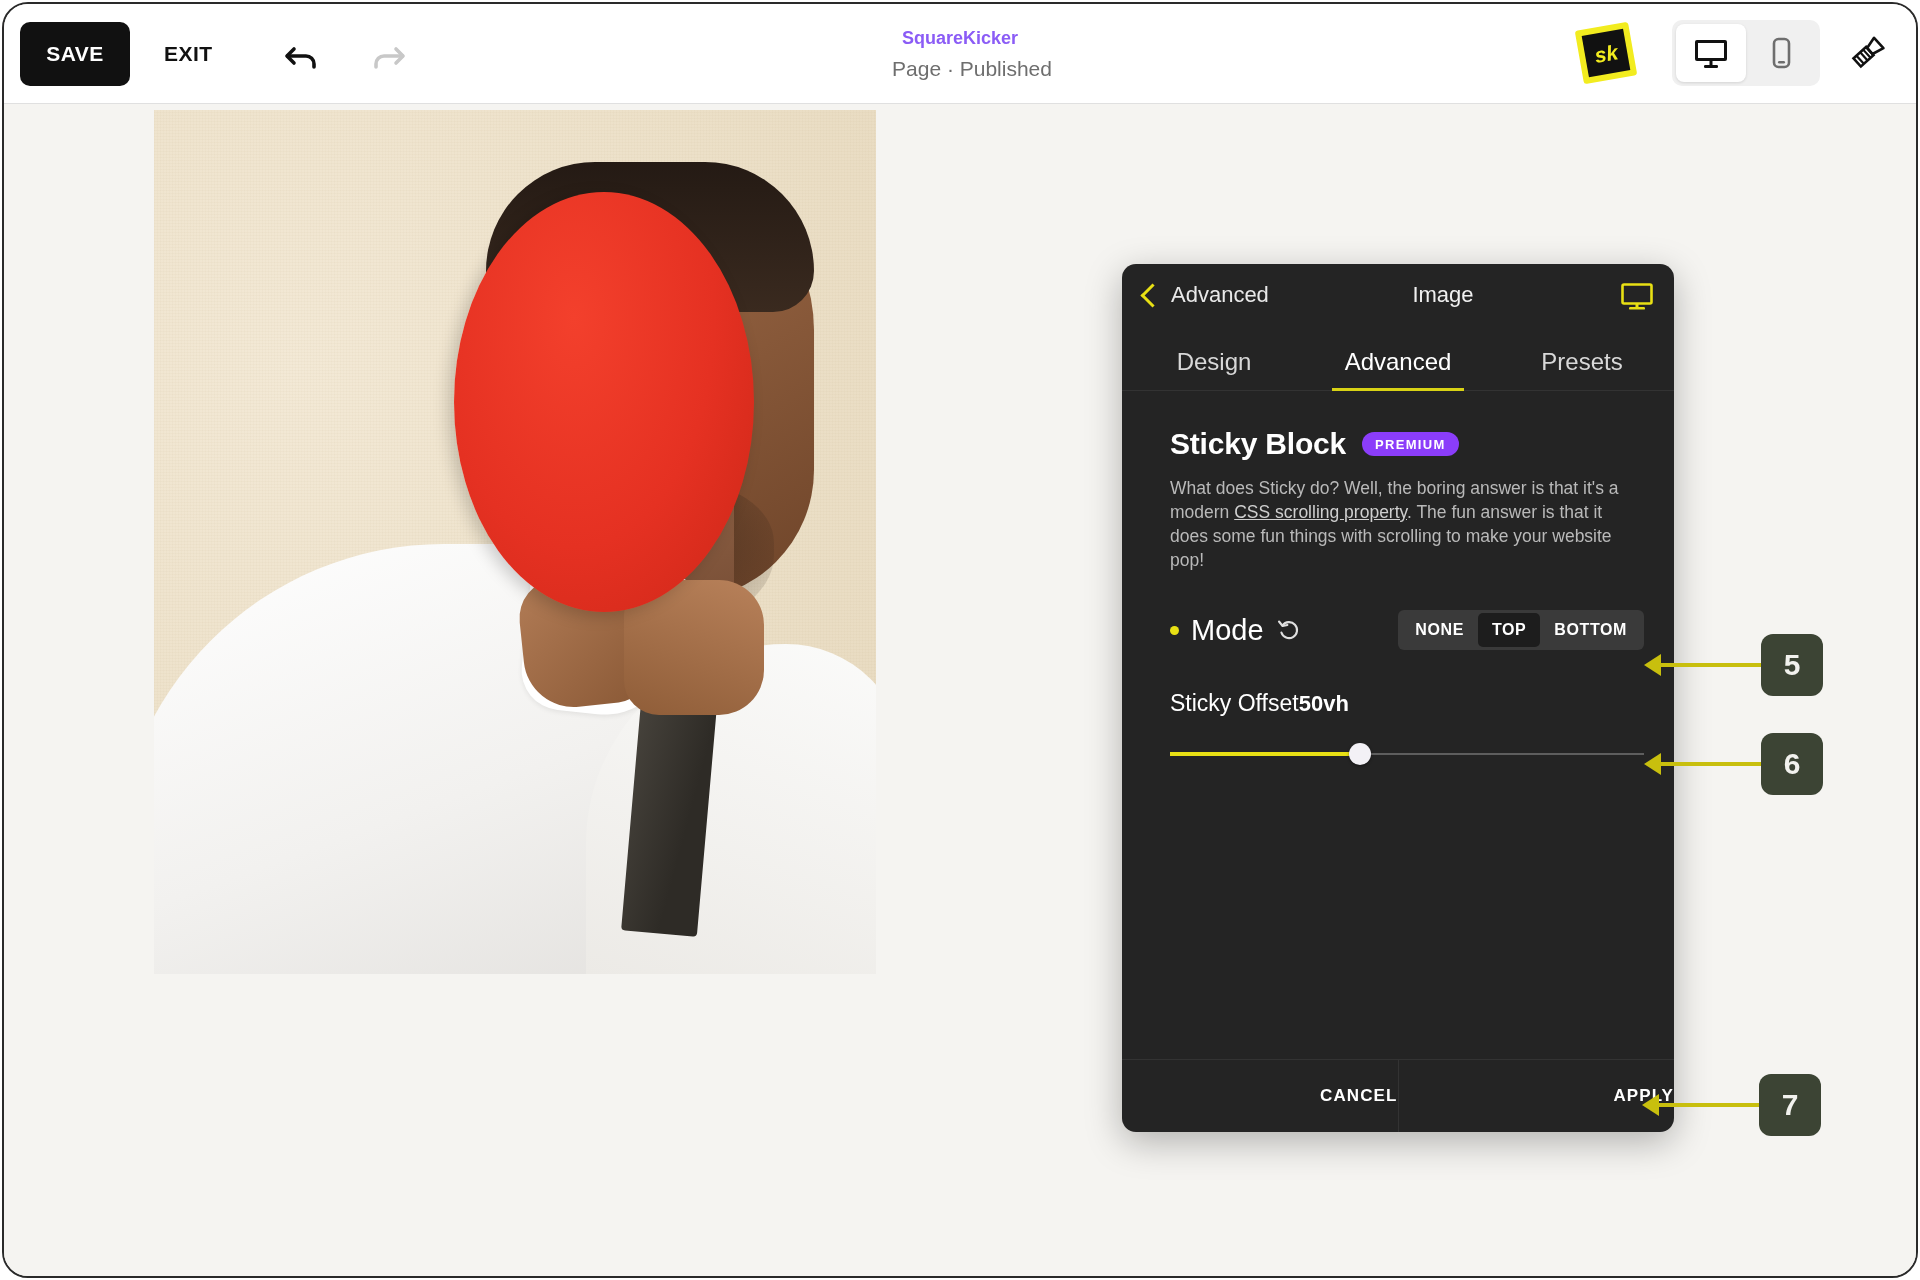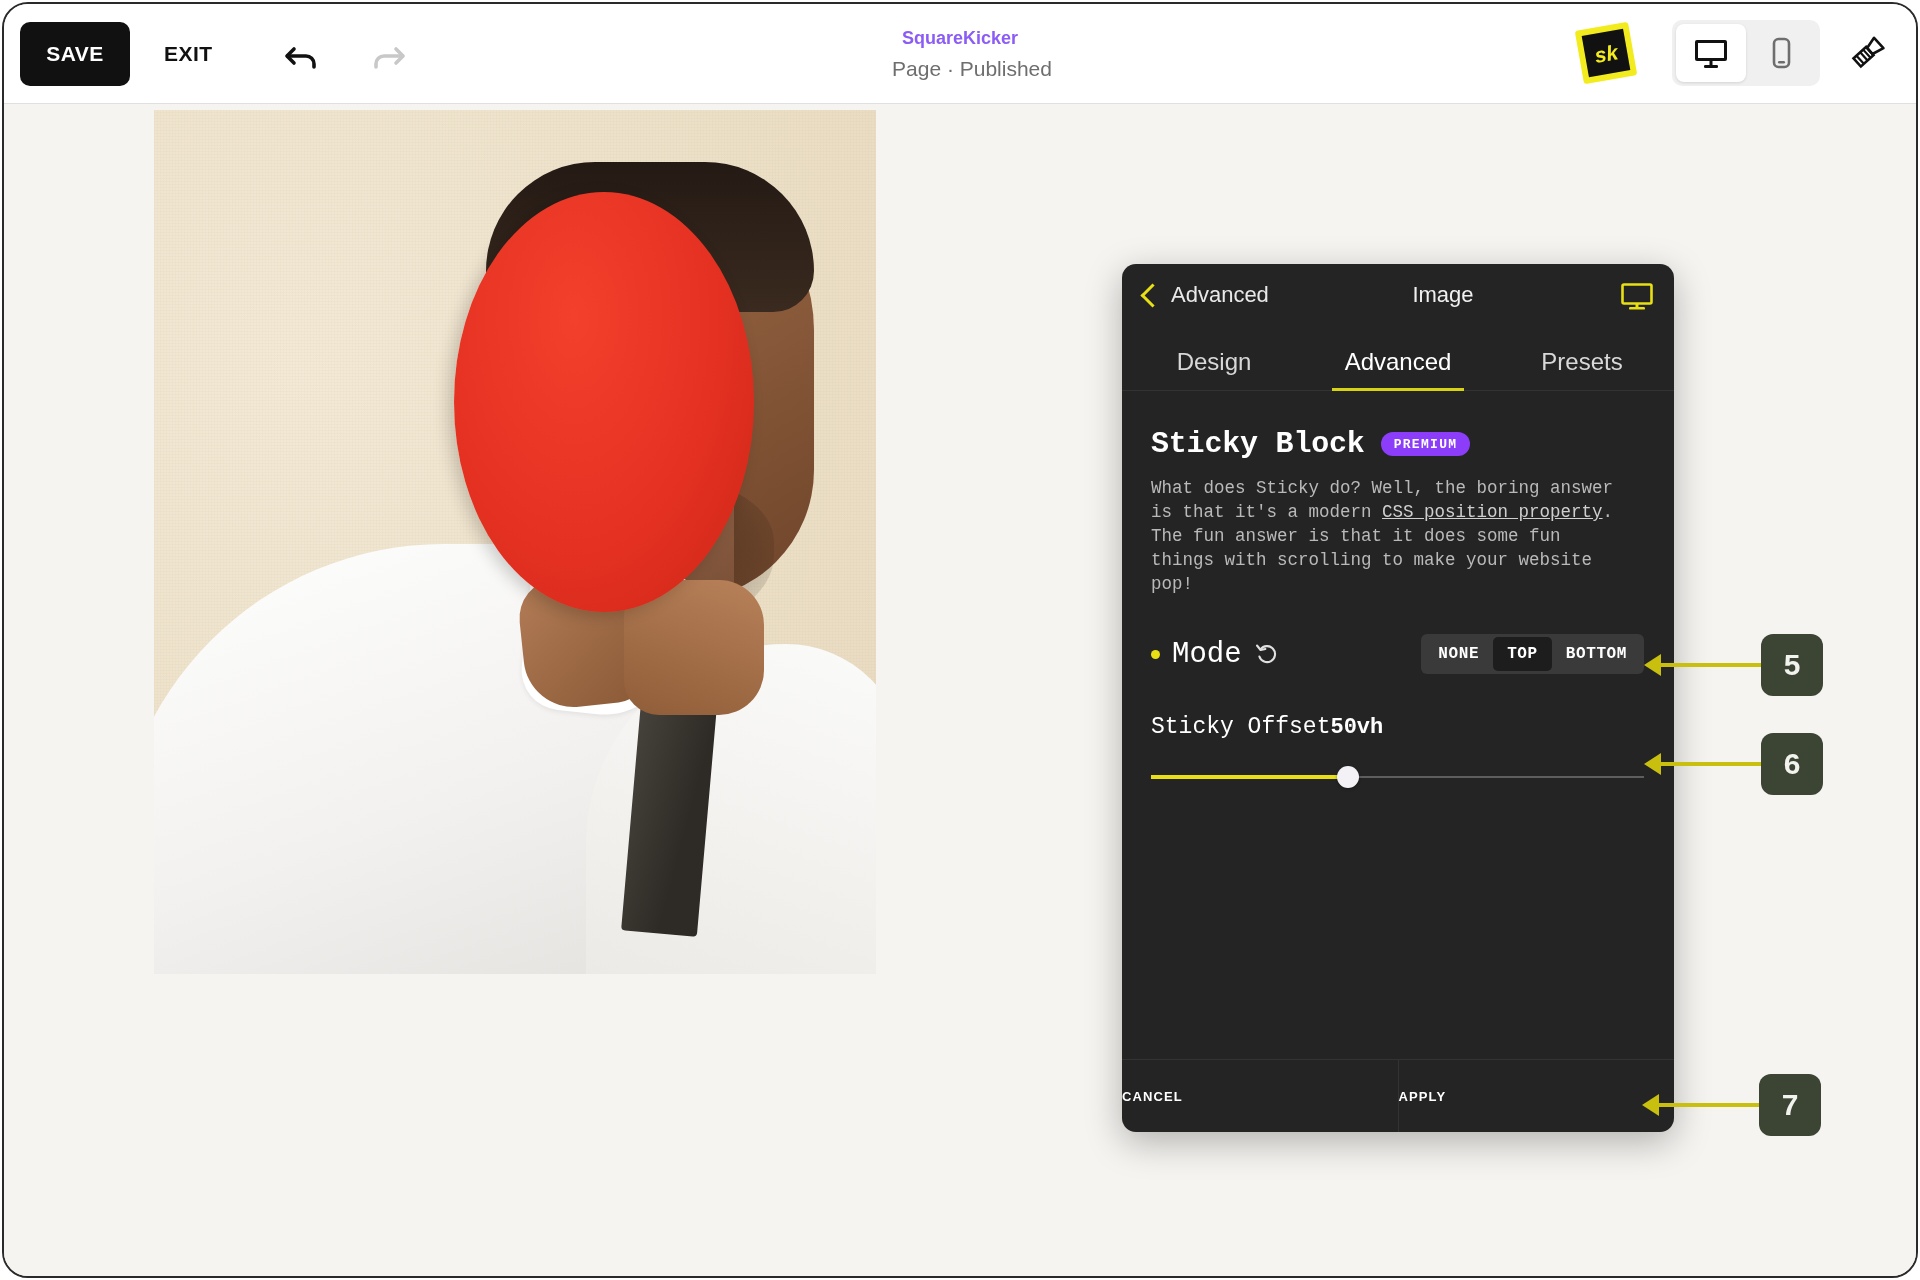--- a/index.html
+++ b/index.html
@@ -453,24 +453,23 @@
     position: absolute;
     left: 14%;
     right: 14%;
     bottom: -1px;
     height: 3px;
     background: #d8d215;
   }
 
   .panel-body {
     flex: 1 1 auto;
-    padding: 36px 30px 0 29px;
+    padding: 36px 30px 0 48px;
     box-sizing: border-box;
     position: relative;
-    font-family: Liberation Mono, monospace;
   }
 
   .feature-head {
     display: flex;
     align-items: center;
     gap: 16px;
   }
   .feature-title {
     font-size: 30px;
     font-weight: bold;
@@ -599,22 +598,22 @@
 
   .panel-footer {
     flex: 0 0 72px;
     display: flex;
     border-top: 1px solid #333333;
   }
   .footer-btn {
     flex: 1;
     display: flex;
     align-items: center;
-    justify-content: flex-start;
-    font-size: 13px;
+    justify-content: flex-end;
+    font-size: 17px;
     font-weight: bold;
     letter-spacing: 1.1px;
     color: #ffffff;
     cursor: pointer;
     user-select: none;
   }
   .footer-sep {
     width: 1px;
     background: #333333;
   }
@@ -766,21 +765,21 @@
         </div>
 
         <div class="panel-body">
 
           <div class="feature-head">
             <div class="feature-title">Sticky Block</div>
             <div class="premium-badge">PREMIUM</div>
           </div>
 
           <div class="feature-desc">
-            <span>What does Sticky do? Well, the boring answer is that it's a modern </span><span class="link">CSS position property</span><span>. The fun answer is that it does some fun things with scrolling to make your website pop!</span>
+            <span>What does Sticky do? Well, the boring answer is that it's a modern </span><span class="link">CSS scrolling property</span><span>. The fun answer is that it does some fun things with scrolling to make your website pop!</span>
           </div>
 
           <div class="row">
             <div class="row-label-wrap">
               <span class="dot"></span>
               <span class="row-label">Mode</span>
               <span class="reset-icon">
                 <svg width="26" height="26" viewBox="0 0 26 26">
                   <path d="M6.5 8.5 A8 8 0 1 1 5.4 15.5" fill="none" stroke="#e0e0e0" stroke-width="2.1" stroke-linecap="round"></path>
                   <path d="M3 4.5 L6.6 9 L11.4 8" fill="none" stroke="#e0e0e0" stroke-width="2.1" stroke-linecap="round" stroke-linejoin="round"></path>

